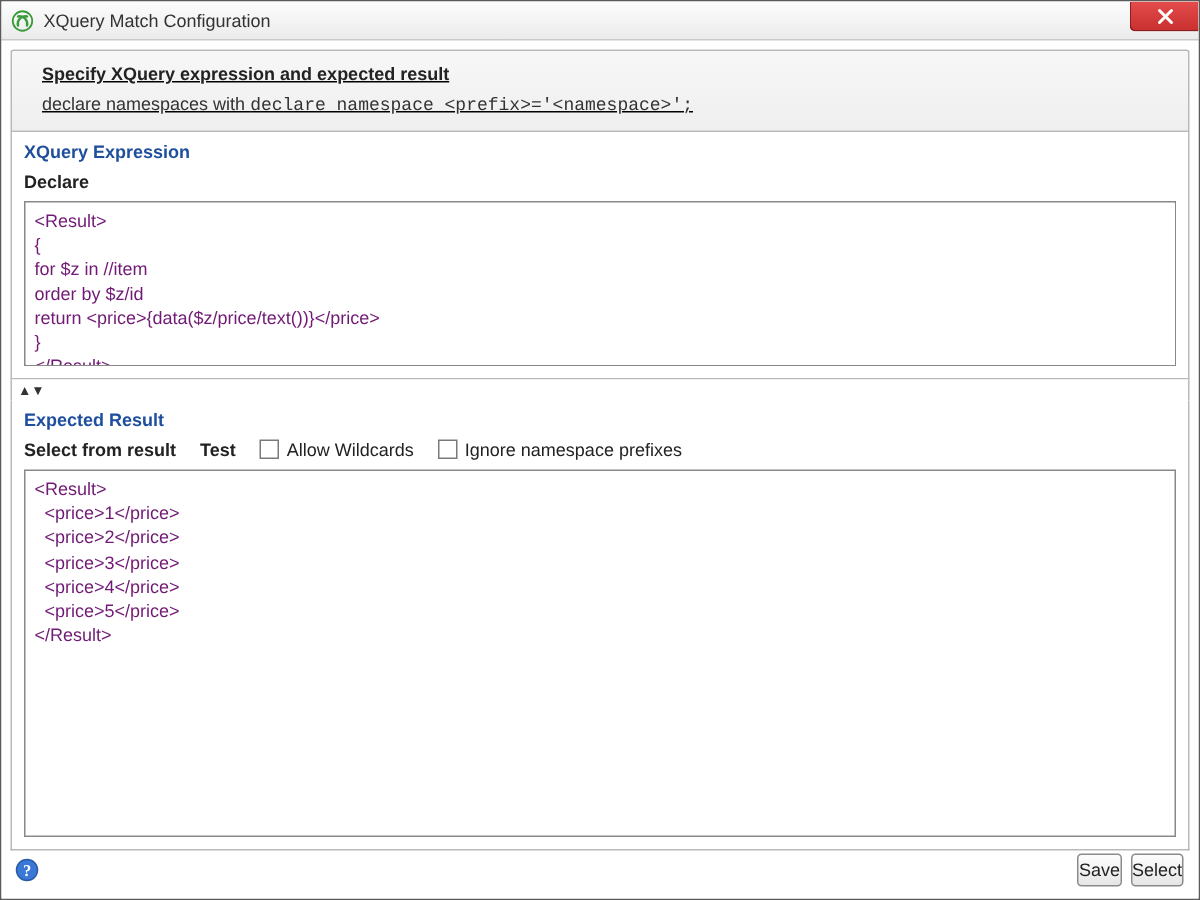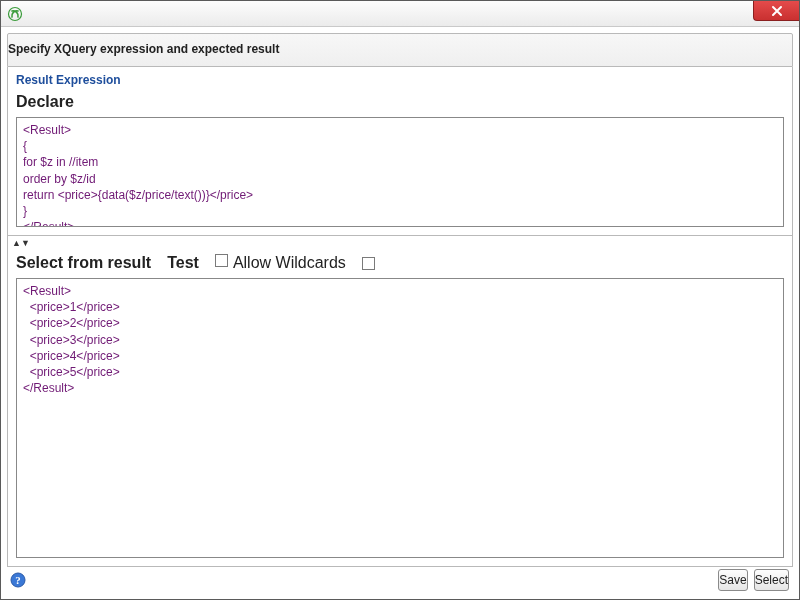--- a/index.html
+++ b/index.html
@@ -61,23 +61,24 @@
   .content {
     flex: 1;
     display: flex;
     flex-direction: column;
     padding: 6px 6px 8px 6px;
     background: #fff;
   }
   .header-box {
     border: 1px solid #b9b9b9;
     background: linear-gradient(#f7f7f7, #efefef);
-    padding: 8px 10px 10px 0;
+    padding: 8px 10px 10px 20px;
     border-top-left-radius: 2px;
     border-top-right-radius: 2px;
+    text-decoration: underline;
   }
   .header-box .h-title {
     font-weight: bold;
     font-size: 12px;
     color: #222;
   }
   .header-box .h-sub {
     margin-top: 6px;
     font-size: 12px;
     color: #333;
@@ -96,21 +97,21 @@
     color: #1e4e9c;
     font-weight: bold;
     font-size: 12px;
     padding: 6px 8px 2px 8px;
   }
   .toolbar-row {
     display: flex;
     align-items: center;
     gap: 16px;
     padding: 4px 8px 6px 8px;
-    font-size: 16px;
+    font-size: 12px;
     color: #222;
   }
   .toolbar-row .tbtn {
     font-weight: bold;
     cursor: pointer;
   }
   .chk {
     display: inline-flex;
     gap: 5px;
     cursor: pointer;
@@ -185,63 +186,69 @@
 <div class="window">
 
   <div class="titlebar">
     <span class="app-icon">
       <svg width="16" height="16" viewBox="0 0 16 16">
         <circle cx="8" cy="8" r="6.5" fill="none" stroke="#3a9b3a" stroke-width="1.2"></circle>
         <path d="M5,5 A5,5 0 0 1 11,11" fill="none" stroke="#3a9b3a" stroke-width="1.6" stroke-linecap="round"></path>
         <path d="M11,5 A5,5 0 0 0 5,11" fill="none" stroke="#3a9b3a" stroke-width="1.6" stroke-linecap="round"></path>
       </svg>
     </span>
+    <span class="title">XQuery Match Configuration</span>
     <div class="close-btn">
       <svg width="12" height="12" viewBox="0 0 12 12">
         <path d="M2,2 L10,10 M10,2 L2,10" stroke="#fff" stroke-width="2" stroke-linecap="round"></path>
       </svg>
     </div>
   </div>
 
   <div class="content">
 
     <div class="header-box">
       <div class="h-title">Specify XQuery expression and expected result</div>
+      <div class="h-sub">
+        <span>declare namespaces with </span><span class="mono">declare namespace &lt;prefix&gt;='&lt;namespace&gt;';</span>
+      </div>
     </div>
 
     <div class="panel top">
-      <div class="section-title">Result Expression</div>
+      <div class="section-title">XQuery Expression</div>
       <div class="toolbar-row">
         <span class="tbtn">Declare</span>
       </div>
       <div class="textarea-wrap">
         <div class="textarea expr">&lt;Result&gt;
 {
 for $z in //item
 order by $z/id
 return &lt;price&gt;{data($z/price/text())}&lt;/price&gt;
 }
 &lt;/Result&gt;</div>
       </div>
     </div>
 
     <div class="splitter">
       <span class="arrows">▲▼</span>
     </div>
 
     <div class="panel bottom">
+      <div class="section-title">Expected Result</div>
       <div class="toolbar-row">
         <span class="tbtn">Select from result</span>
         <span class="tbtn">Test</span>
         <label class="chk">
           <span class="box"></span>
           <span>Allow Wildcards</span>
         </label>
         <label class="chk">
           <span class="box"></span>
+          <span>Ignore namespace prefixes</span>
         </label>
       </div>
       <div class="textarea-wrap" style="flex:1;">
         <div class="textarea result">&lt;Result&gt;
   &lt;price&gt;1&lt;/price&gt;
   &lt;price&gt;2&lt;/price&gt;
   &lt;price&gt;3&lt;/price&gt;
   &lt;price&gt;4&lt;/price&gt;
   &lt;price&gt;5&lt;/price&gt;
 &lt;/Result&gt;</div>

